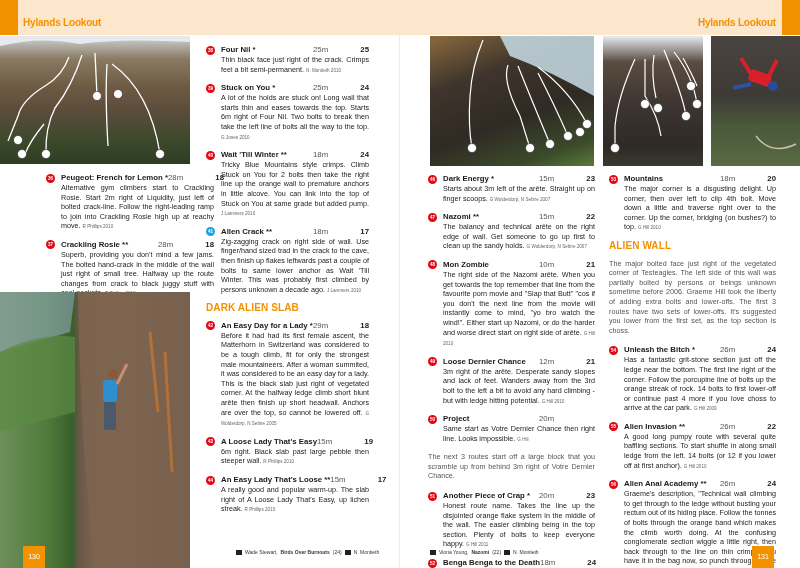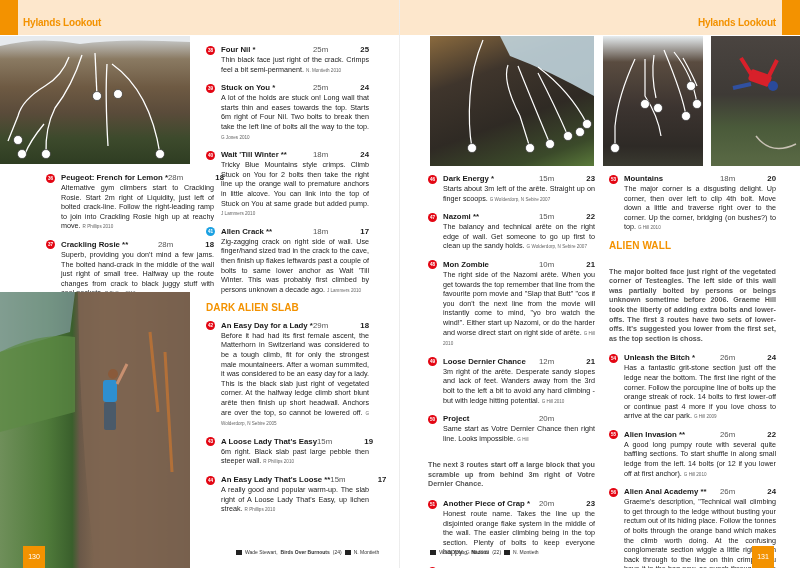--- a/index.html
+++ b/index.html
@@ -31,21 +31,21 @@
   .route-head { display: flex; align-items: center; font-weight: bold; font-size: 7.8px; line-height: 10px; }
   .badge { flex: 0 0 auto; width: 9px; height: 9px; border-radius: 50%; background: #e30613; color: #fff; font-size: 4.6px; line-height: 9px; text-align: center; font-weight: bold; margin-right: 6px; margin-left: -15px; }
   .badge.blue { background: #1ba1e2; }
   .route-name { flex: 1 1 auto; white-space: nowrap; }
   .route-len { flex: 0 0 auto; font-weight: normal; color: #555; width: 34px; }
   .route-grade { flex: 0 0 auto; width: 22px; text-align: right; }
   .route-desc { text-align: justify; color: #222; }
   .credit { font-size: 4.6px; color: #666; }
 
   .section-title { color: #f39200; font-weight: bold; font-size: 10px; margin: 6px 0 8px -15px; letter-spacing: 0.1px; }
-  .intro { color: #555; text-align: justify; margin: 16px 0 10px -15px; font-weight: bold; }
+  .intro { color: #555; text-align: justify; margin: 8px 0 10px -15px; }
 
   .footer-credit { position: absolute; font-size: 5px; color: #333; white-space: nowrap; display: flex; align-items: center; gap: 3px; }
   .footer-credit .ico { display: inline-block; width: 6px; height: 5px; background: #222; }
   .footer-credit b { font-weight: bold; }
 
   .folio { position: absolute; bottom: 0; width: 22px; height: 22px; background: #f39200; color: #fff; font-size: 7px; text-align: center; line-height: 22px; }
   .page.left .folio { left: 23px; }
   .page.right .folio { right: 26px; }
 </style>
 </head>

